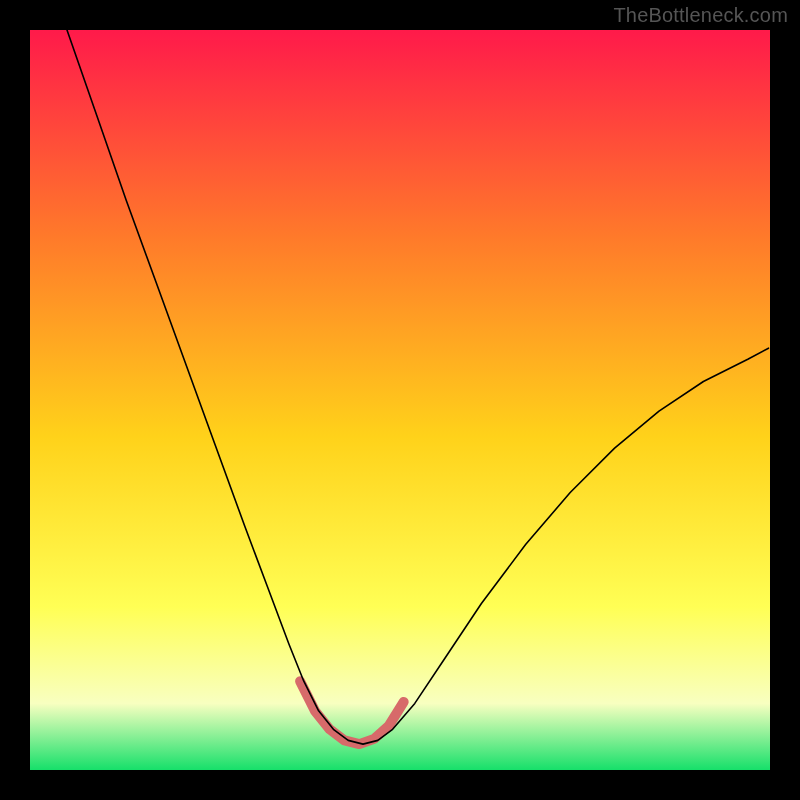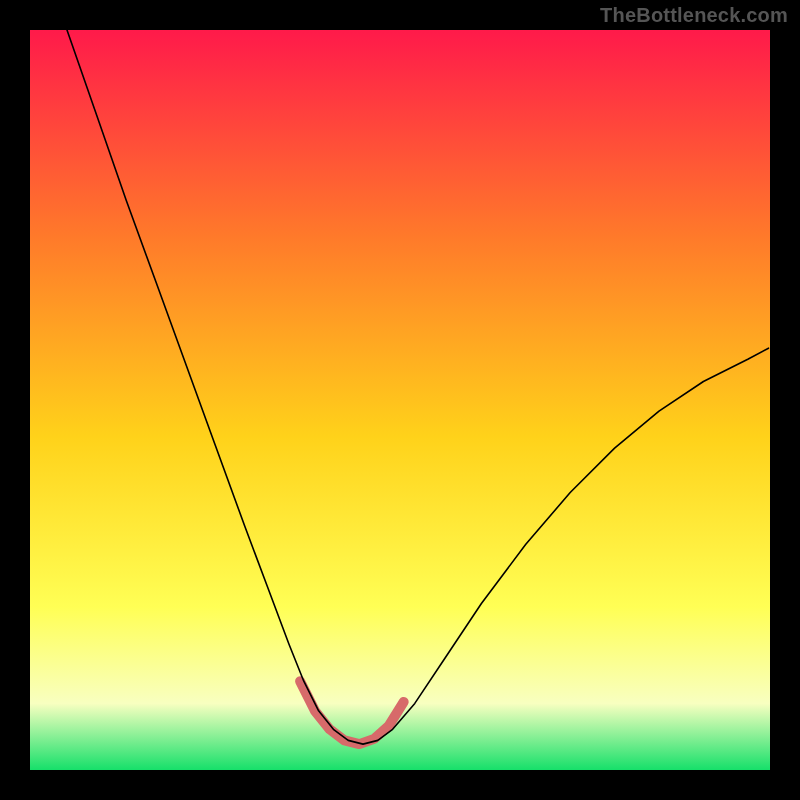--- a/index.html
+++ b/index.html
@@ -16,21 +16,21 @@
     background: #000;
     position: relative;
     box-sizing: border-box;
   }
   .watermark {
     position: absolute;
     top: 4px;
     right: 12px;
     color: #555;
     font-size: 20px;
-    font-weight: 700;
+    font-weight: 400;
     letter-spacing: 0.2px;
     z-index: 10;
   }
   .plot-outer {
     position: absolute;
     top: 30px;
     left: 30px;
     width: 740px;
     height: 740px;
     background: #000;

